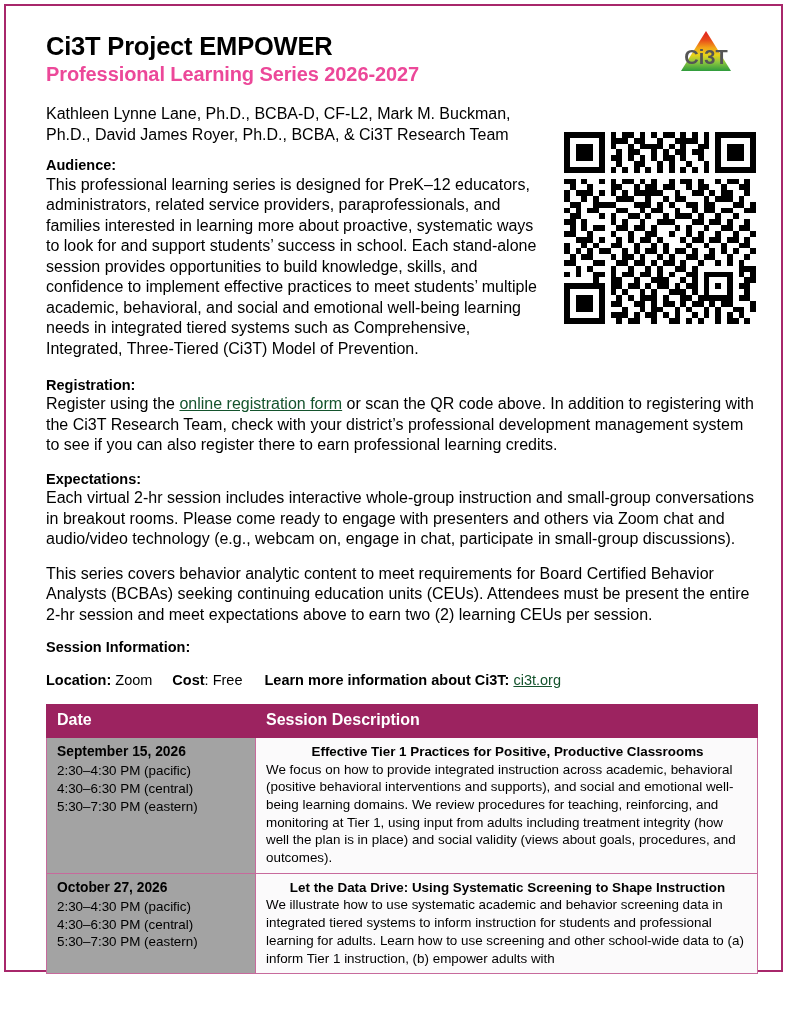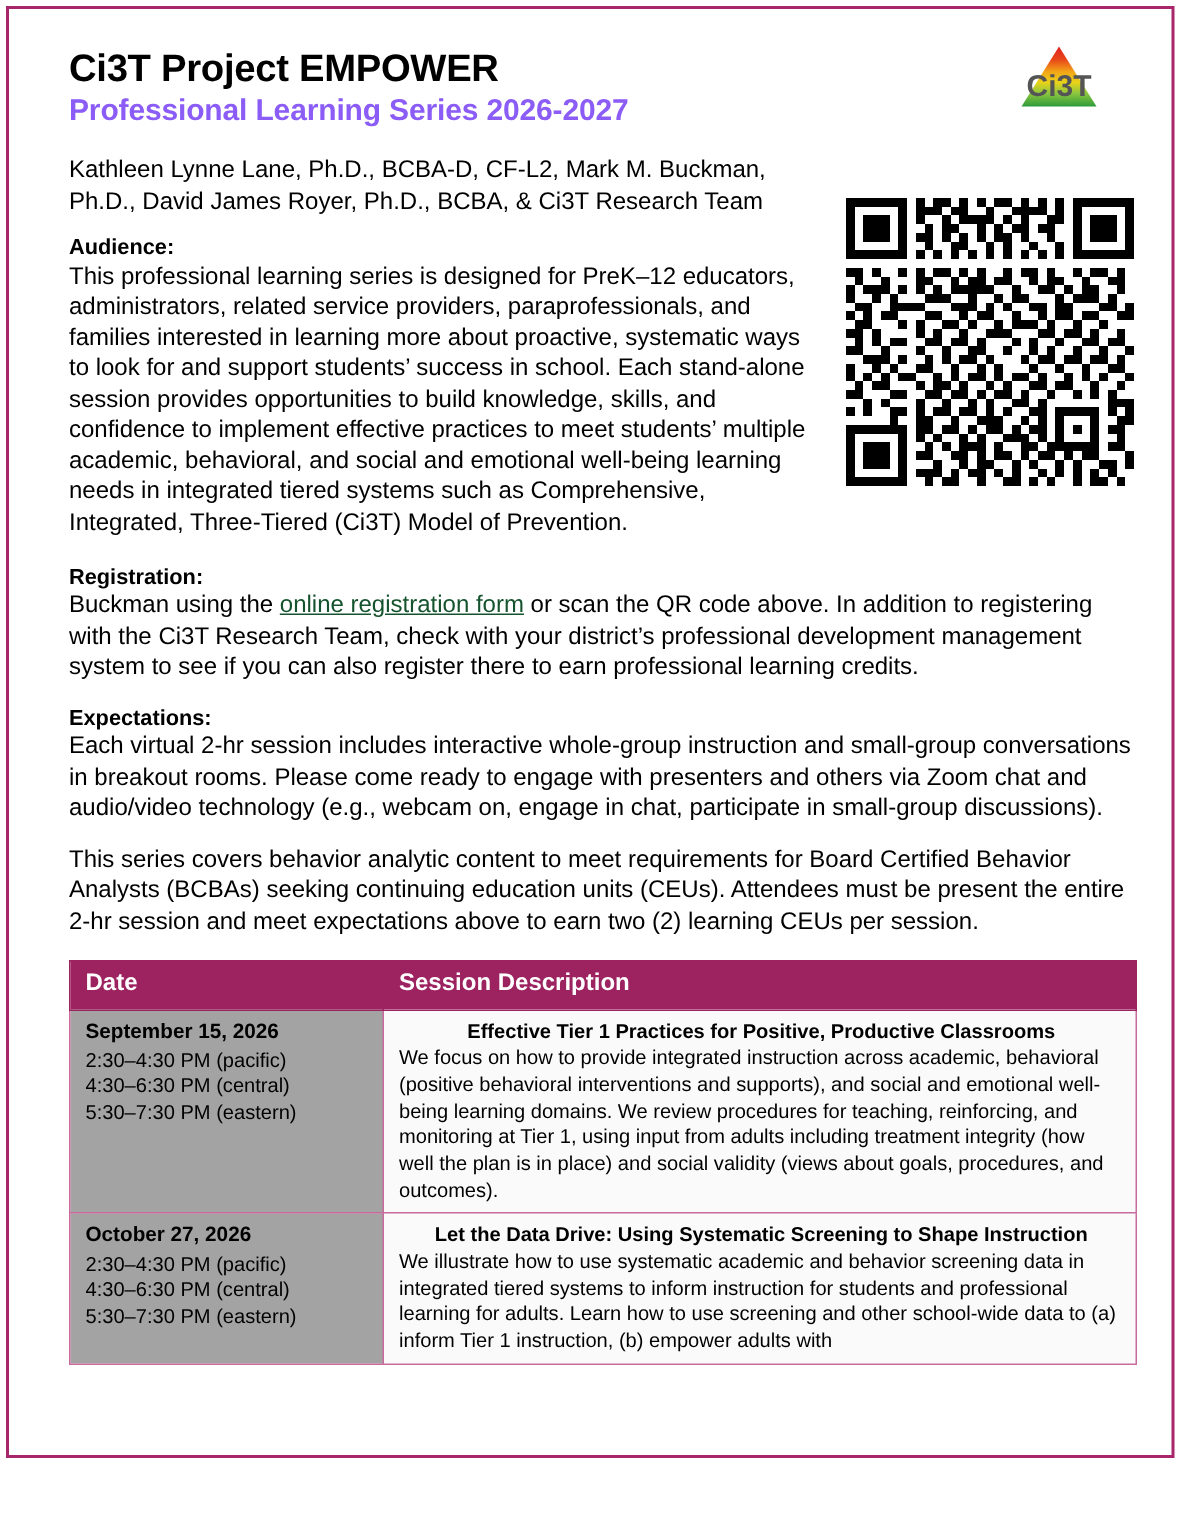--- a/index.html
+++ b/index.html
@@ -42,21 +42,21 @@
     font-size: 25.5px;
     font-weight: bold;
     letter-spacing: -0.2px;
     line-height: 1.12;
     margin: 0;
     padding-top: 4px;
   }
   .subtitle {
     font-size: 20px;
     font-weight: bold;
-    color: #8b5cf6;
+    color: #ec4899;
     line-height: 1.15;
     margin: 2px 0 0 0;
     letter-spacing: -0.1px;
   }
 
   .logo {
     position: absolute;
     right: 24px;
     top: 0px;
     width: 56px;
@@ -497,32 +497,36 @@
       <p class="section-body narrow">Kathleen Lynne Lane, Ph.D., BCBA-D, CF-L2, Mark M. Buckman, Ph.D., David James Royer, Ph.D., BCBA, &amp; Ci3T Research Team</p>
     </div>
 
     <div class="section">
       <p class="section-heading">Audience:</p>
       <p class="section-body narrow">This professional learning series is designed for PreK–12 educators, administrators, related service providers, paraprofessionals, and families interested in learning more about proactive, systematic ways to look for and support students’ success in school. Each stand-alone session provides opportunities to build knowledge, skills, and confidence to implement effective practices to meet students’ multiple academic, behavioral, and social and emotional well-being learning needs in integrated tiered systems such as Comprehensive, Integrated, Three-Tiered (Ci3T) Model of Prevention.</p>
     </div>
 
     <div class="section" style="margin-top:16px;">
       <p class="section-heading">Registration:</p>
-      <p class="section-body wide"><span>Buckman using the </span><a class="link" href="#">online registration form</a><span> or scan the QR code above. In addition to registering with the Ci3T Research Team, check with your district’s professional development management system to see if you can also register there to earn professional learning credits.</span></p>
+      <p class="section-body wide"><span>Register using the </span><a class="link" href="#">online registration form</a><span> or scan the QR code above. In addition to registering with the Ci3T Research Team, check with your district’s professional development management system to see if you can also register there to earn professional learning credits.</span></p>
     </div>
 
     <div class="section" style="margin-top:14px;">
       <p class="section-heading">Expectations:</p>
       <p class="section-body wide">Each virtual 2-hr session includes interactive whole-group instruction and small-group conversations in breakout rooms. Please come ready to engage with presenters and others via Zoom chat and audio/video technology (e.g., webcam on, engage in chat, participate in small-group discussions).</p>
     </div>
 
     <div class="section" style="margin-top:14px;">
       <p class="section-body wide">This series covers behavior analytic content to meet requirements for Board Certified Behavior Analysts (BCBAs) seeking continuing education units (CEUs). Attendees must be present the entire 2-hr session and meet expectations above to earn two (2) learning CEUs per session.</p>
     </div>
 
+    <div class="section sessinfo">
+      <p class="section-heading">Session Information:</p>
+      <p class="line2"><b>Location:</b> <span>Zoom</span><span class="gap-a"></span><b>Cost</b><span>: Free</span><span class="gap-b"></span><b>Learn more information about Ci3T:</b> <a class="link" href="#">ci3t.org</a></p>
+    </div>
 
     <table class="table">
       <thead>
         <tr>
           <th class="col-date">Date</th>
           <th class="col-desc">Session Description</th>
         </tr>
       </thead>
       <tbody>
         <tr>

